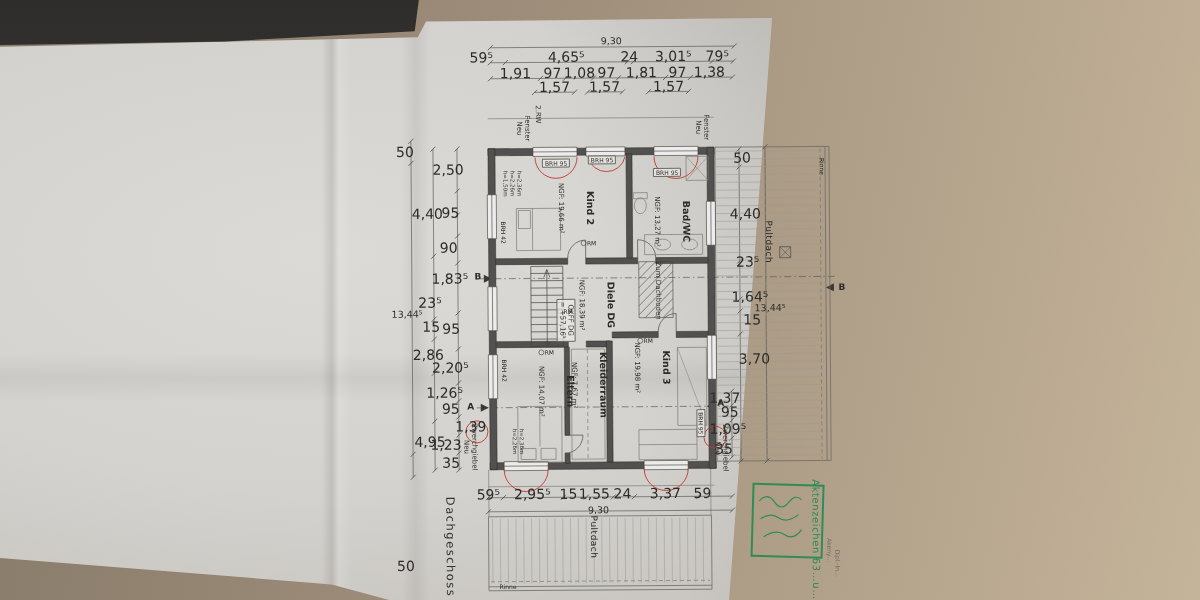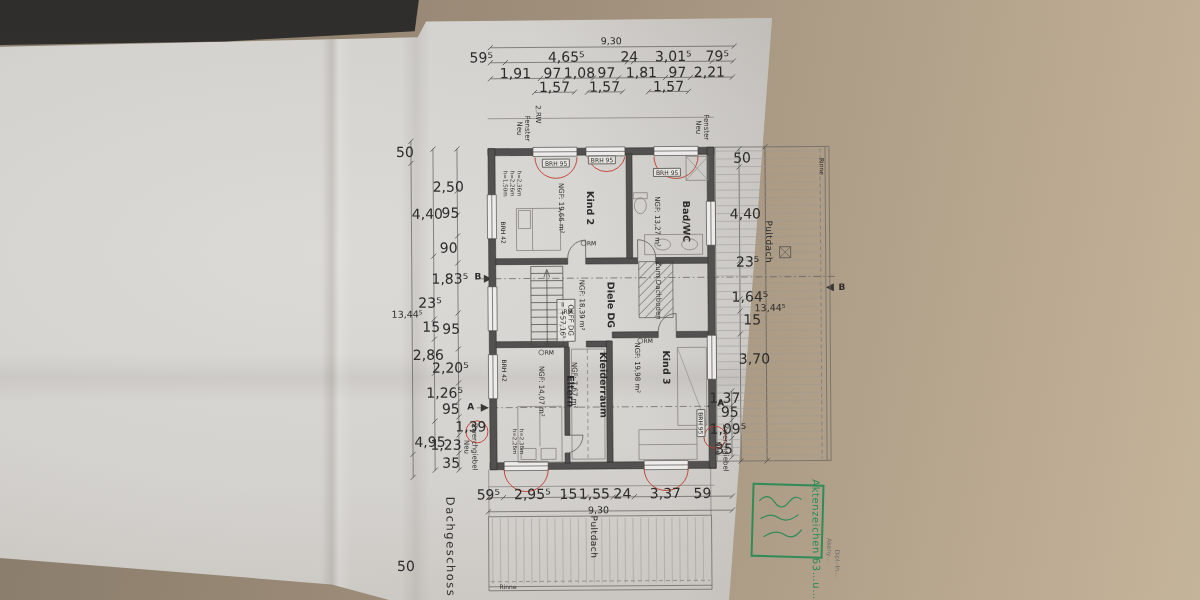--- a/index.html
+++ b/index.html
@@ -387,26 +387,26 @@
     <span class="t dim" style="left:568px;top:57px">4,65⁵</span>
     <span class="t dim" style="left:631px;top:57px">24</span>
     <span class="t dim" style="left:675px;top:57px">3,01⁵</span>
     <span class="t dim" style="left:719px;top:57px">79⁵</span>
     <span class="t dim" style="left:517px;top:73px">1,91</span>
     <span class="t dim" style="left:554px;top:73px">97</span>
     <span class="t dim" style="left:581px;top:73px">1,08</span>
     <span class="t dim" style="left:608px;top:73px">97</span>
     <span class="t dim" style="left:643px;top:73px">1,81</span>
     <span class="t dim" style="left:679px;top:73px">97</span>
-    <span class="t dim" style="left:711px;top:73px">2,21</span>
+    <span class="t dim" style="left:711px;top:73px">1,38</span>
     <span class="t dim" style="left:556px;top:87px">1,57</span>
     <span class="t dim" style="left:606px;top:87px">1,57</span>
     <span class="t dim" style="left:670px;top:87px">1,57</span>
 
-    <span class="t dim" style="left:449px;top:186px">2,50</span>
+    <span class="t dim" style="left:449px;top:169px">2,50</span>
     <span class="t dim" style="left:451px;top:212px">95</span>
     <span class="t dim" style="left:449px;top:247px">90</span>
     <span class="t dim" style="left:450px;top:278px">1,83⁵</span>
     <span class="t dim" style="left:451px;top:328px">95</span>
     <span class="t dim" style="left:450px;top:367px">2,20⁵</span>
     <span class="t dim" style="left:444px;top:392px">1,26⁵</span>
     <span class="t dim" style="left:450px;top:408px">95</span>
     <span class="t dim" style="left:470px;top:426px">1,39</span>
     <span class="t dim" style="left:445px;top:444px">1,23</span>
     <span class="t dim" style="left:450px;top:462px">35</span>

